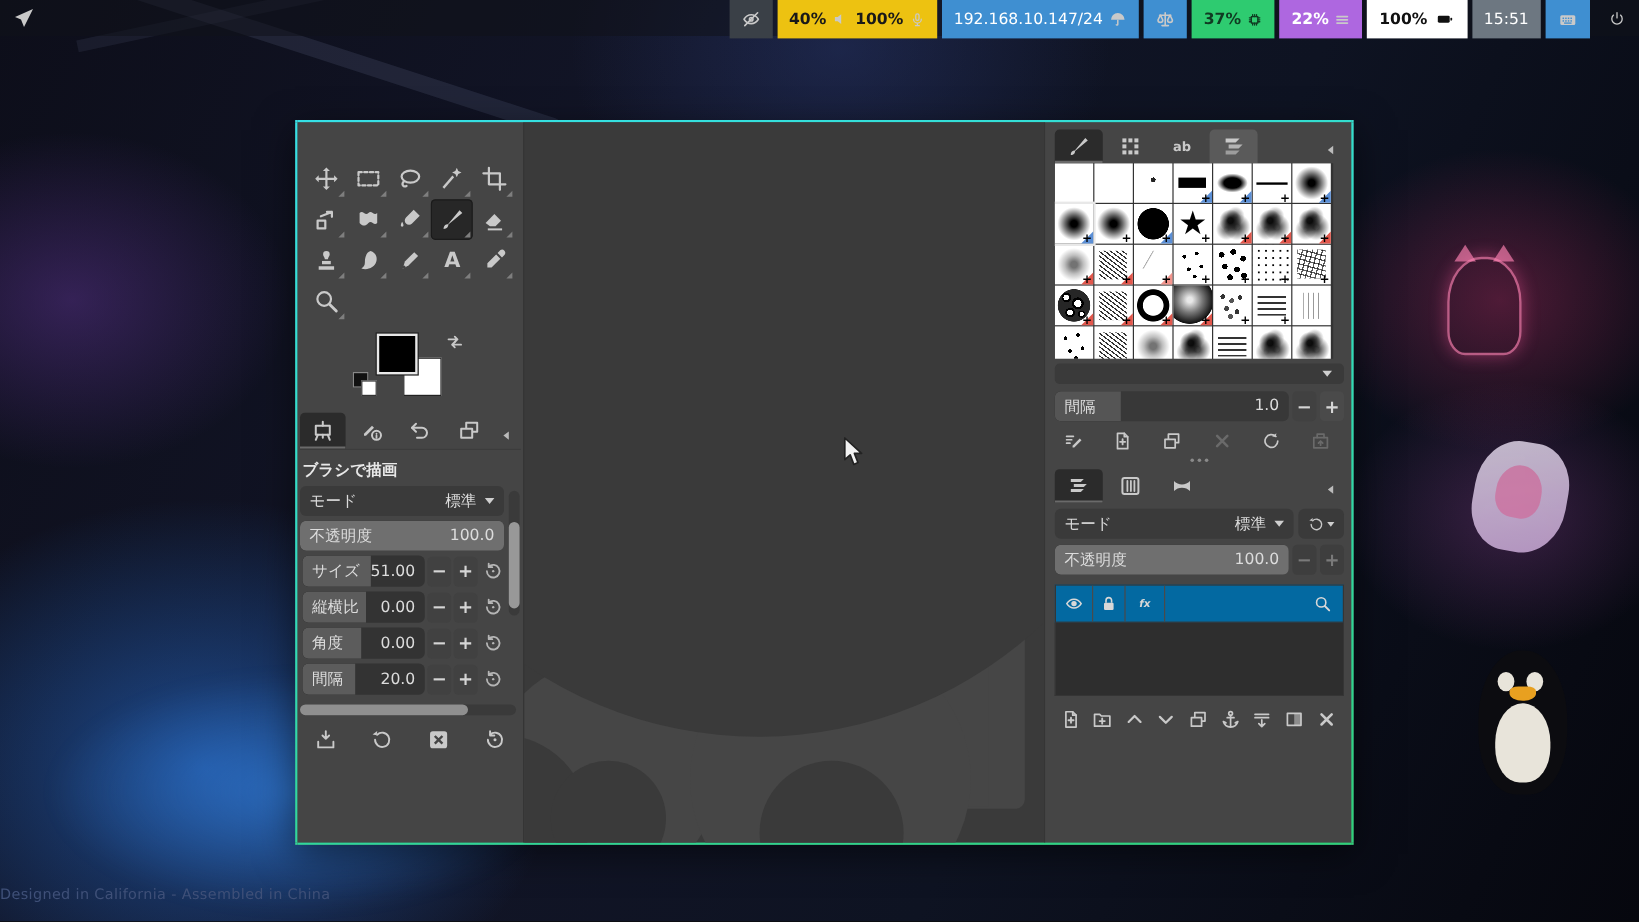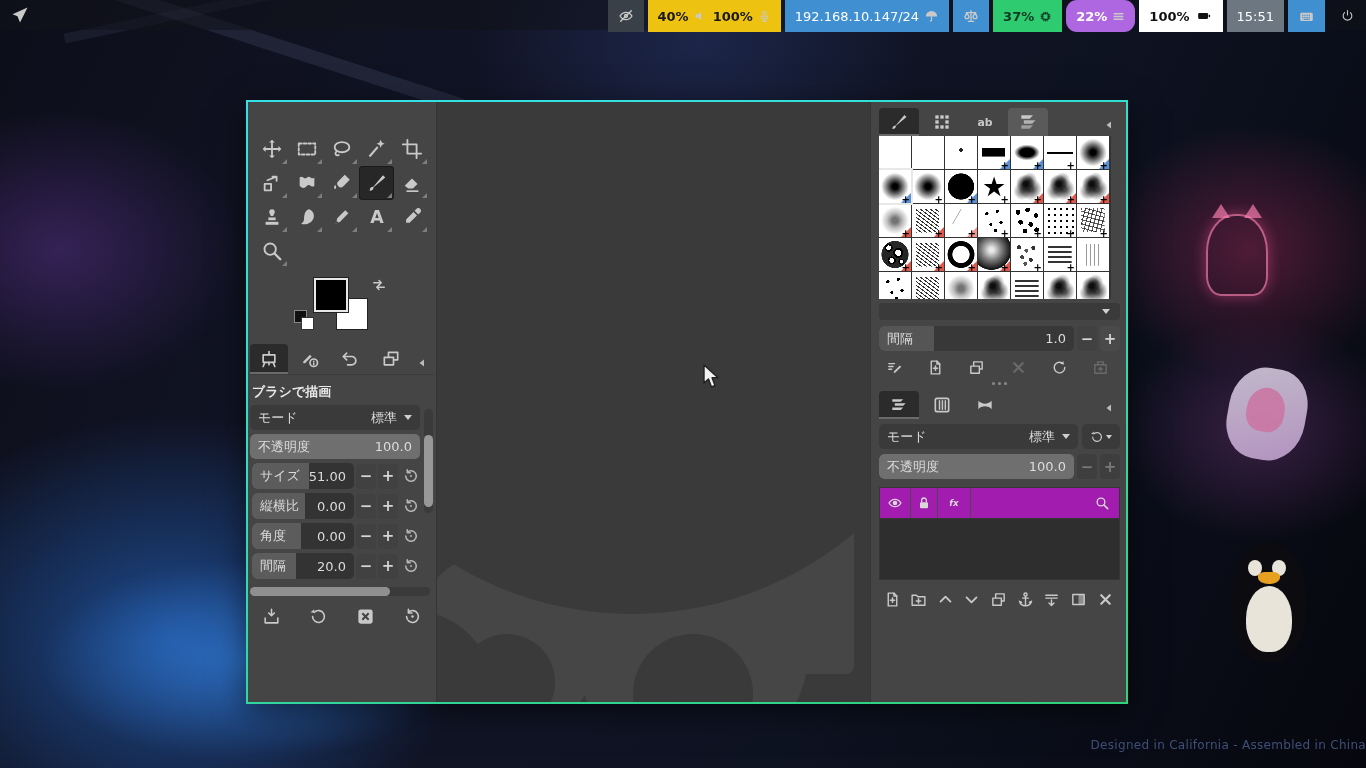--- a/index.html
+++ b/index.html
@@ -22,33 +22,33 @@
   .neon-cat::before{left:4px}.neon-cat::after{right:4px}
   .sticker{position:absolute;left:1228px;top:368px;width:78px;height:92px;background:linear-gradient(160deg,#ded6e6,#c9a7d6);border-radius:45% 40% 45% 40%;transform:rotate(10deg);opacity:.85;}
   .sticker::after{content:"";position:absolute;left:18px;top:20px;width:38px;height:44px;background:#e77fb0;border-radius:50% 50% 40% 40%;opacity:.8;}
   .tux{position:absolute;left:1232px;top:542px;width:74px;height:120px;}
   .tux .body{position:absolute;inset:0;background:#0c0c10;border-radius:48% 48% 42% 42%;}
   .tux .belly{position:absolute;left:14px;top:44px;width:46px;height:66px;background:#e8e4da;border-radius:50% 50% 44% 44%;}
   .tux .eyeL,.tux .eyeR{position:absolute;top:18px;width:14px;height:16px;background:#e8e4da;border-radius:50%;}
   .tux .eyeL{left:16px}.tux .eyeR{left:40px}
   .tux .beak{position:absolute;left:26px;top:30px;width:22px;height:12px;background:#e8a020;border-radius:40% 40% 60% 60%;}
   .shoe-glow{position:absolute;left:40px;top:560px;width:420px;height:200px;background:radial-gradient(closest-side,rgba(60,150,255,.5),transparent);filter:blur(6px);}
-  .caption{position:absolute;left:0;right:0;top:738px;text-align:right;font-size:12px;color:#3f5078;letter-spacing:.3px;}
+  .caption{position:absolute;left:0;right:0;top:738px;text-align:left;font-size:12px;color:#3f5078;letter-spacing:.3px;}
   
   .topbar{position:absolute;left:0;top:0;right:0;height:30px;background:rgba(16,18,26,.55);display:flex;align-items:center;z-index:50;}
   .launcher{margin-left:10px;width:20px;height:20px;color:#e8ecf2;display:flex;align-items:center;justify-content:center;}
   .tb-right{margin-left:auto;display:flex;align-items:stretch;height:30px;}
   .blk{display:flex;align-items:center;gap:5px;padding:16px 10px;font-size:13px;font-weight:bold;color:#fff;margin-left:4px;}
   .blk svg{width:14px;height:14px;}
   .blk.privacy{background:#3a4047;margin-left:0;}
   .blk.audio{background:#edc211;color:#191919;}
   .blk.net{background:#3f8fd1;font-weight:normal;}
   .blk.scales{background:#3f8fd1;}
   .blk.mem{background:#2ecb70;color:#103a22;}
-  .blk.cpu{background:#ae67e0;border-radius:11px;}
+  .blk.cpu{background:#ae67e0;}
   .blk.batt{background:#ffffff;color:#111;}
   .blk.clock{background:#6d7781;font-weight:normal;}
   .blk.kbd{background:#3f8fd1;}
   .blk.power{background:transparent;color:#cfd4da;padding:0 12px;}
   
   .gimp{position:absolute;left:246px;top:100px;width:878px;height:600px;
     background:#454545;border:2px solid transparent;
     border-image:linear-gradient(165deg,#35e0e6 0%,#31dcc0 45%,#2fd17a 100%) 1;
     display:flex;flex-direction:column;z-index:40;box-shadow:0 8px 30px rgba(0,0,0,.5);}
   .menubar{height:30px;background:#403f3f;display:flex;align-items:center;padding:0 4px;flex:0 0 auto;border-bottom:1px solid #363636;}
@@ -189,21 +189,21 @@
   .btoolbar{display:flex;justify-content:space-between;padding:4px 6px 0 2px;}
   .splitter{height:8px;display:flex;align-items:center;justify-content:center;gap:3px;}
   .splitter i{width:3px;height:3px;border-radius:50%;background:#8a8a8a;}
   .modegrp{display:flex;gap:4px;align-items:center;}
   .modegrp .rowwidget{flex:1;margin:0;}
   .modebtn{width:38px;height:25px;background:#3a3a3a;border-radius:5px;display:flex;align-items:center;justify-content:center;gap:2px;color:#cfcfcf;}
   .modebtn svg{width:14px;height:14px;}
   .modebtn .chev{margin-left:0;border-top-width:4px;border-left-width:3px;border-right-width:3px;}
   .oprow{display:flex;gap:3px;align-items:center;margin-top:5px;}
   .oprow .rowwidget{flex:1;margin:0;}
-  .lhead{margin-top:8px;height:30px;background:#a21caf;border:1px solid #353535;display:flex;align-items:center;}
+  .lhead{margin-top:8px;height:30px;background:#0369a1;border:1px solid #353535;display:flex;align-items:center;}
   .lhead .cell{width:30px;height:100%;display:flex;align-items:center;justify-content:center;border-right:1px solid #4a4a4a;color:#d8d8d8;}
   .lhead .cell svg{width:16px;height:16px;}
   .lhead .srch{margin-left:auto;border:none;width:34px;}
   .llist{height:60px;background:#2e2e2e;border:1px solid #353535;border-top:none;}
   .rfooter{display:flex;justify-content:space-between;padding:7px 2px 0 0;}
 </style>
 </head>
 <body>
 
 <div class="stage">

